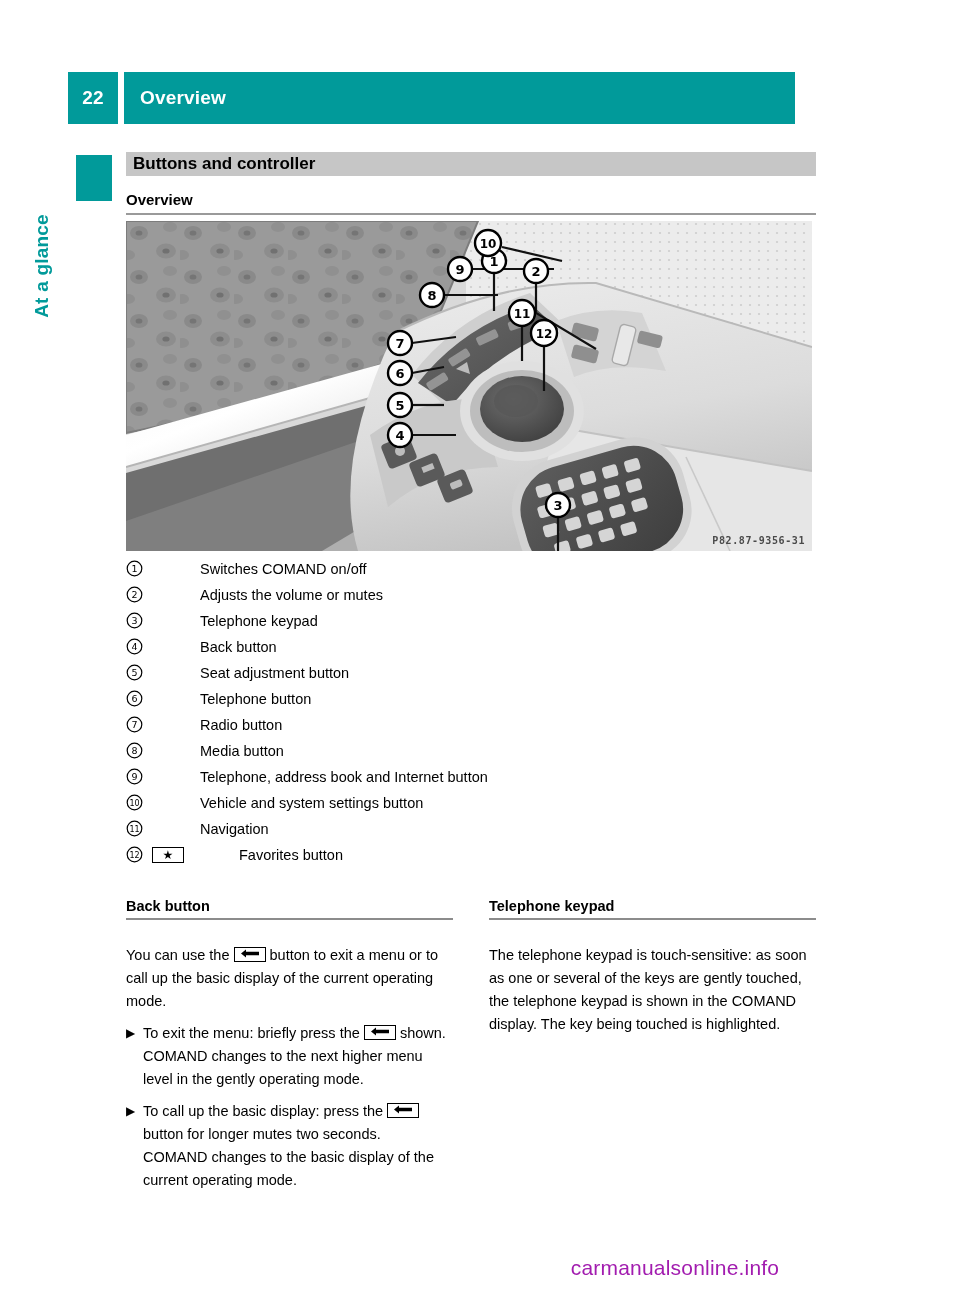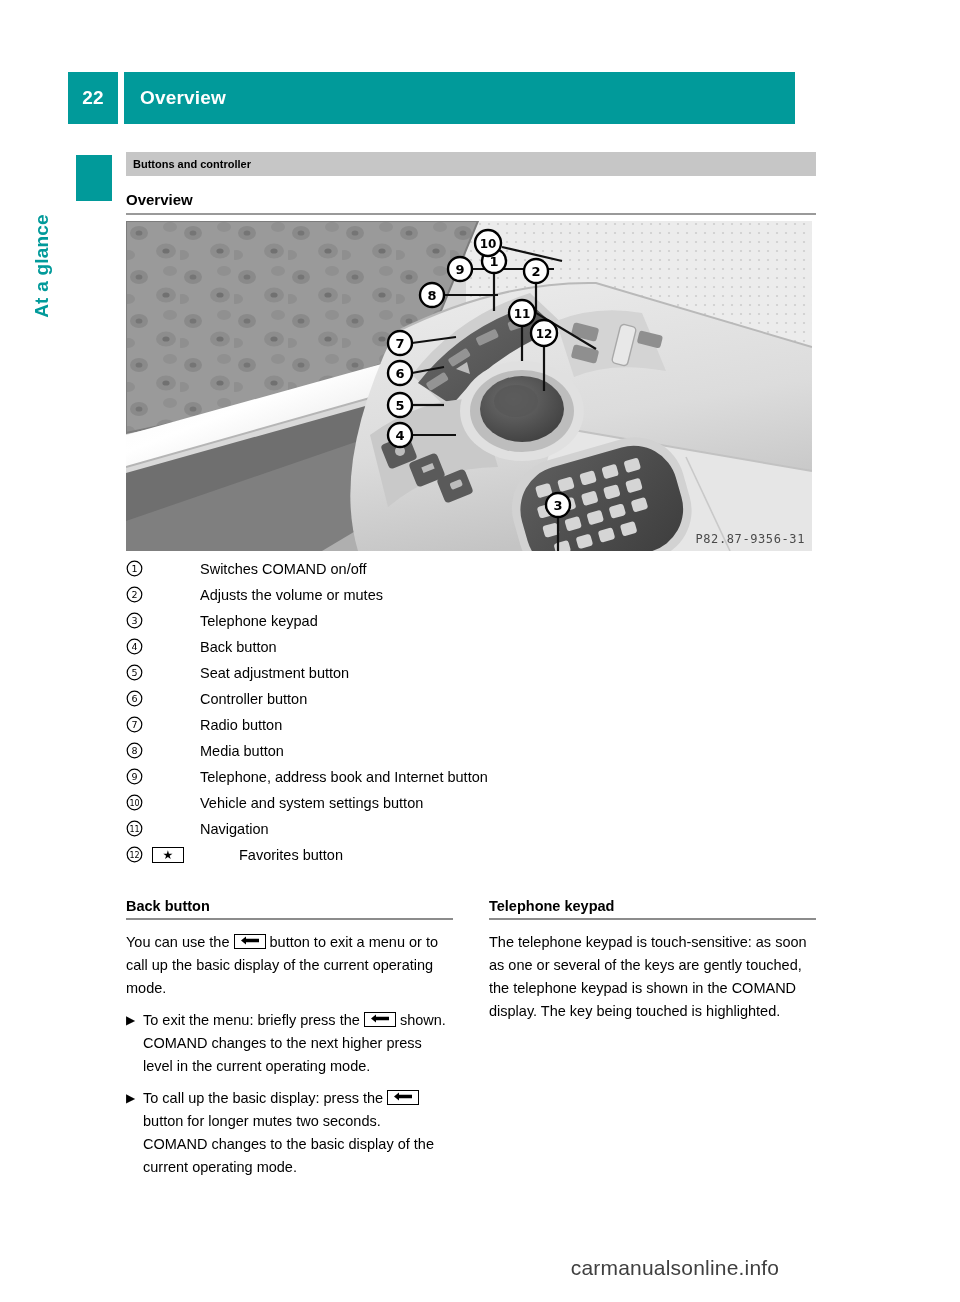--- a/index.html
+++ b/index.html
@@ -84,21 +84,21 @@
     top: 152px;
     width: 690px;
   }
 
   .section-bar {
     background: #C6C6C6;
     height: 24px;
     display: flex;
     align-items: center;
     padding-left: 7px;
-    font-size: 11px;
+    font-size: 17px;
     font-weight: bold;
     box-sizing: border-box;
   }
 
   .sub-heading {
     margin-top: 15px;
     font-size: 15px;
     font-weight: bold;
   }
   .rule-under-heading {
@@ -115,22 +115,22 @@
     width: 686px;
     height: 330px;
     overflow: hidden;
     background: #d8d8d8;
   }
   .photo-svg { display: block; width: 100%; height: 100%; }
   .photo-code {
     position: absolute;
     right: 7px;
     bottom: 5px;
-    font-size: 12px;
-    font-weight: normal;
+    font-size: 10px;
+    font-weight: bold;
     letter-spacing: 0.6px;
     color: #4a4a4a;
     font-family: "DejaVu Sans Mono", monospace;
   }
 
   
   .legend {
     margin-top: 9px;
   }
   .legend-row {
@@ -170,21 +170,21 @@
     font-size: 14.5px;
     font-weight: bold;
   }
   .col-rule {
     margin-top: 4px;
     height: 2px;
     background: #8c8c8c;
     width: 100%;
   }
   .col-body {
-    margin-top: 11px;
+    margin-top: 24px;
     font-size: 14.5px;
     line-height: 23px;
   }
   .para { margin: 0 0 0 0; }
   .step {
     display: flex;
     margin-top: 9px;
   }
   .step-bullet {
     flex: 0 0 17px;
@@ -203,21 +203,21 @@
     background: #fff;
   }
 
   
   .watermark {
     position: absolute;
     left: 0;
     right: 0;
     bottom: 22px;
     text-align: center;
-    color: #404040;
+    color: #a21caf;
     font-size: 21px;
     letter-spacing: 0.2px;
     padding-right: 0px;
   }
   .watermark-inner { margin-left: 390px; }
 </style>
 </head>
 <body>
 
 <div class="page-header">
@@ -485,21 +485,21 @@
       <span class="legend-label">Seat adjustment button</span>
     </div>
 
     <div class="legend-row">
       <span class="legend-marker">
         <svg width="17" height="17" viewBox="0 0 17 17">
             <circle cx="8.5" cy="8.5" r="7.3" fill="#fff" stroke="#000" stroke-width="1.2"></circle>
             <text x="8.5" y="12.3" font-family="DejaVu Sans, sans-serif" font-size="9.5" text-anchor="middle" fill="#000">6</text>
           </svg>
       </span>
-      <span class="legend-label">Controller button</span>
+      <span class="legend-label">Telephone button</span>
     </div>
 
     <div class="legend-row">
       <span class="legend-marker">
         <svg width="17" height="17" viewBox="0 0 17 17">
             <circle cx="8.5" cy="8.5" r="7.3" fill="#fff" stroke="#000" stroke-width="1.2"></circle>
             <text x="8.5" y="12.3" font-family="DejaVu Sans, sans-serif" font-size="9.5" text-anchor="middle" fill="#000">7</text>
           </svg>
       </span>
       <span class="legend-label">Radio button</span>
@@ -582,21 +582,21 @@
         <div class="step">
           <span class="step-bullet">▶</span>
           <span class="step-text">
             <span class="b">To exit the menu:</span><span> briefly press the</span>
             <span class="inline-key">
               <svg width="22" height="11" viewBox="0 0 22 11">
                   <path d="M2 5.5 L7 1.5 L7 3.8 L20 3.8 L20 7.2 L7 7.2 L7 9.5 Z" fill="#000"></path>
                 </svg>
             </span>
             <span>shown.</span><br>
-            <span>COMAND changes to the next higher press level in the current operating mode.</span>
+            <span>COMAND changes to the next higher menu level in the gently operating mode.</span>
           </span>
         </div>
 
         <div class="step">
           <span class="step-bullet">▶</span>
           <span class="step-text">
             <span class="b">To call up the basic display:</span><span> press the</span>
             <span class="inline-key">
               <svg width="22" height="11" viewBox="0 0 22 11">
                   <path d="M2 5.5 L7 1.5 L7 3.8 L20 3.8 L20 7.2 L7 7.2 L7 9.5 Z" fill="#000"></path>

